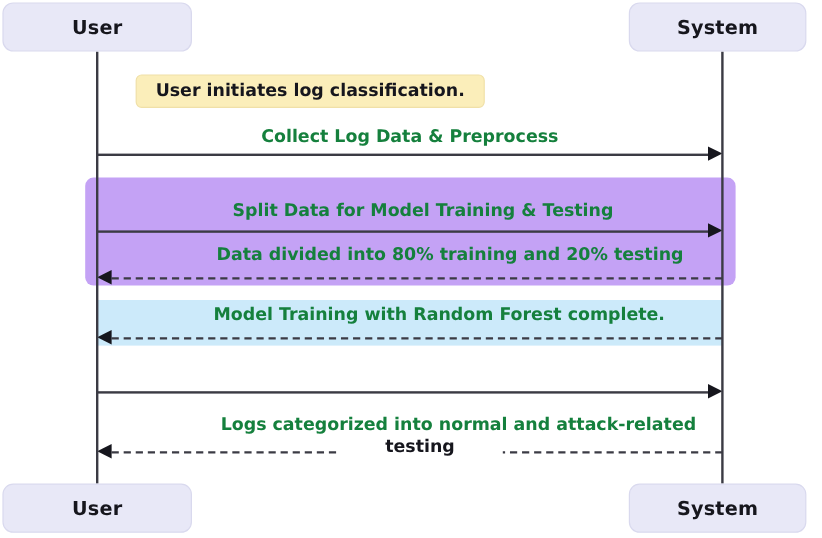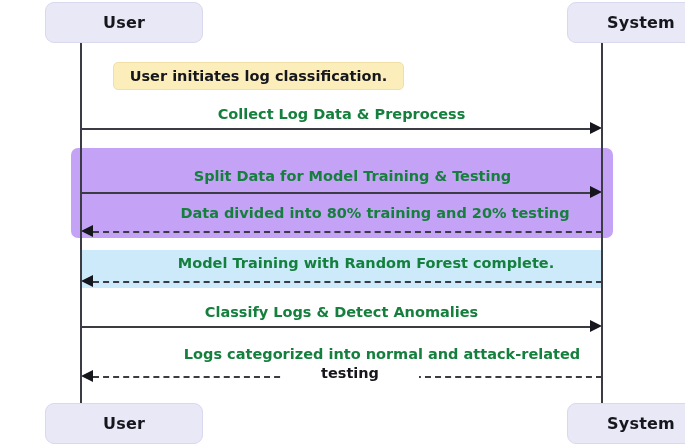--- a/index.html
+++ b/index.html
@@ -27,21 +27,20 @@
     border: 1px solid #d9d9ee;
     border-radius: 9px;
     display: flex;
     align-items: center;
     justify-content: center;
     color: #16161d;
     font-size: 16px;
     font-weight: 700;
     letter-spacing: 0.2px;
     z-index: 6;
-    margin-left: 43px;
   }
   .actor-user-top    { left: 2px;   top: 2px;   width: 158px; height: 41px; }
   .actor-system-top  { left: 524px; top: 2px;   width: 148px; height: 41px; }
   .actor-user-bot    { left: 2px;   top: 403px; width: 158px; height: 41px; }
   .actor-system-bot  { left: 524px; top: 403px; width: 148px; height: 41px; }
 
   
   .lifeline {
     position: absolute;
     width: 2px;
@@ -171,21 +170,20 @@
     <div class="msg-line dashed" style="left:12px; width:509px;"></div>
     <div class="arrow-head left" style="left:0px;"></div>
   </div>
 
   <div class="msg-label" style="left:81px; top:253px; width:570px;">Model Training with Random Forest complete.</div>
   <div class="msg" style="left:81px; top:281px; width:521px;">
     <div class="msg-line dashed" style="left:12px; width:509px;"></div>
     <div class="arrow-head left" style="left:0px;"></div>
   </div>
 
-  <div class="msg-label" style="left:81px; top:302px; width:521px;">Classify Logs &amp; Detect Anomalies</div>
   <div class="msg" style="left:81px; top:326px; width:521px;">
     <div class="msg-line" style="width:509px;"></div>
     <div class="arrow-head right" style="left:509px;"></div>
   </div>
 
   <div class="msg-label" style="left:81px; top:344px; width:602px;">Logs categorized into normal and attack-related</div>
   <div class="msg" style="left:81px; top:376px; width:521px;">
     <div class="msg-line dashed" style="left:12px; width:509px;"></div>
     <div class="arrow-head left" style="left:0px;"></div>
   </div>

